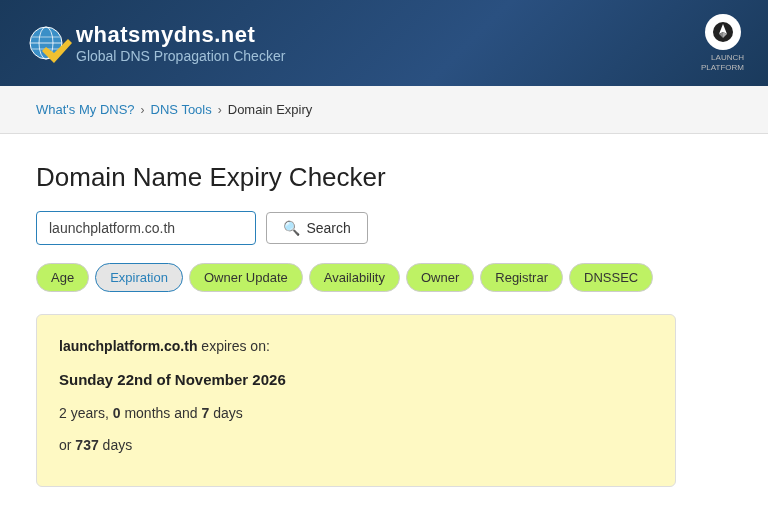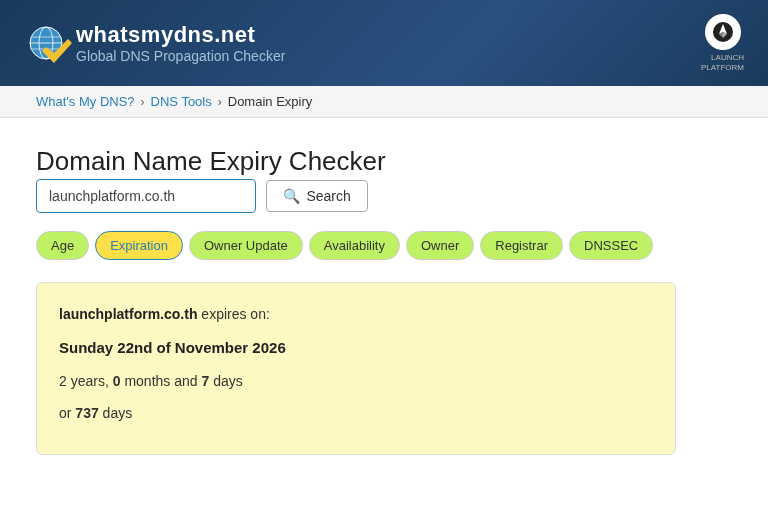--- a/index.html
+++ b/index.html
@@ -52,21 +52,21 @@
       display: flex;
       align-items: center;
       justify-content: center;
       margin-bottom: 3px;
     }
 
     
     .breadcrumb-bar {
       background: #f5f5f5;
       border-bottom: 1px solid #ddd;
-      padding: 8px 36px;
+      padding: 16px 36px;
       display: flex;
       align-items: center;
       gap: 6px;
       font-size: 13px;
     }
     .breadcrumb-link {
       color: #2980b9;
       cursor: pointer;
       text-decoration: none;
     }
@@ -77,21 +77,21 @@
     .main {
       background: #ffffff;
       margin: 0;
       padding: 28px 36px 40px 36px;
       min-height: 400px;
     }
     .page-title {
       font-size: 26px;
       font-weight: normal;
       color: #222;
-      margin-bottom: 2px;
+      margin-bottom: 18px;
     }
 
     
     .search-row {
       display: flex;
       align-items: center;
       gap: 10px;
       margin-bottom: 18px;
     }
     .search-input {
@@ -128,21 +128,21 @@
       border: 1.5px solid #ccc;
       border-radius: 20px;
       background: #bef264;
       cursor: pointer;
       font-size: 13px;
       color: #333;
     }
     .tab.active {
       border-color: #2980b9;
       color: #2980b9;
-      background: #fde047;
+      background: #e5e5e5;
     }
 
     
     .result-card {
       border: 1px solid #ddd;
       border-radius: 6px;
       padding: 20px 22px;
       background: #fef9c3;
       max-width: 640px;
     }

